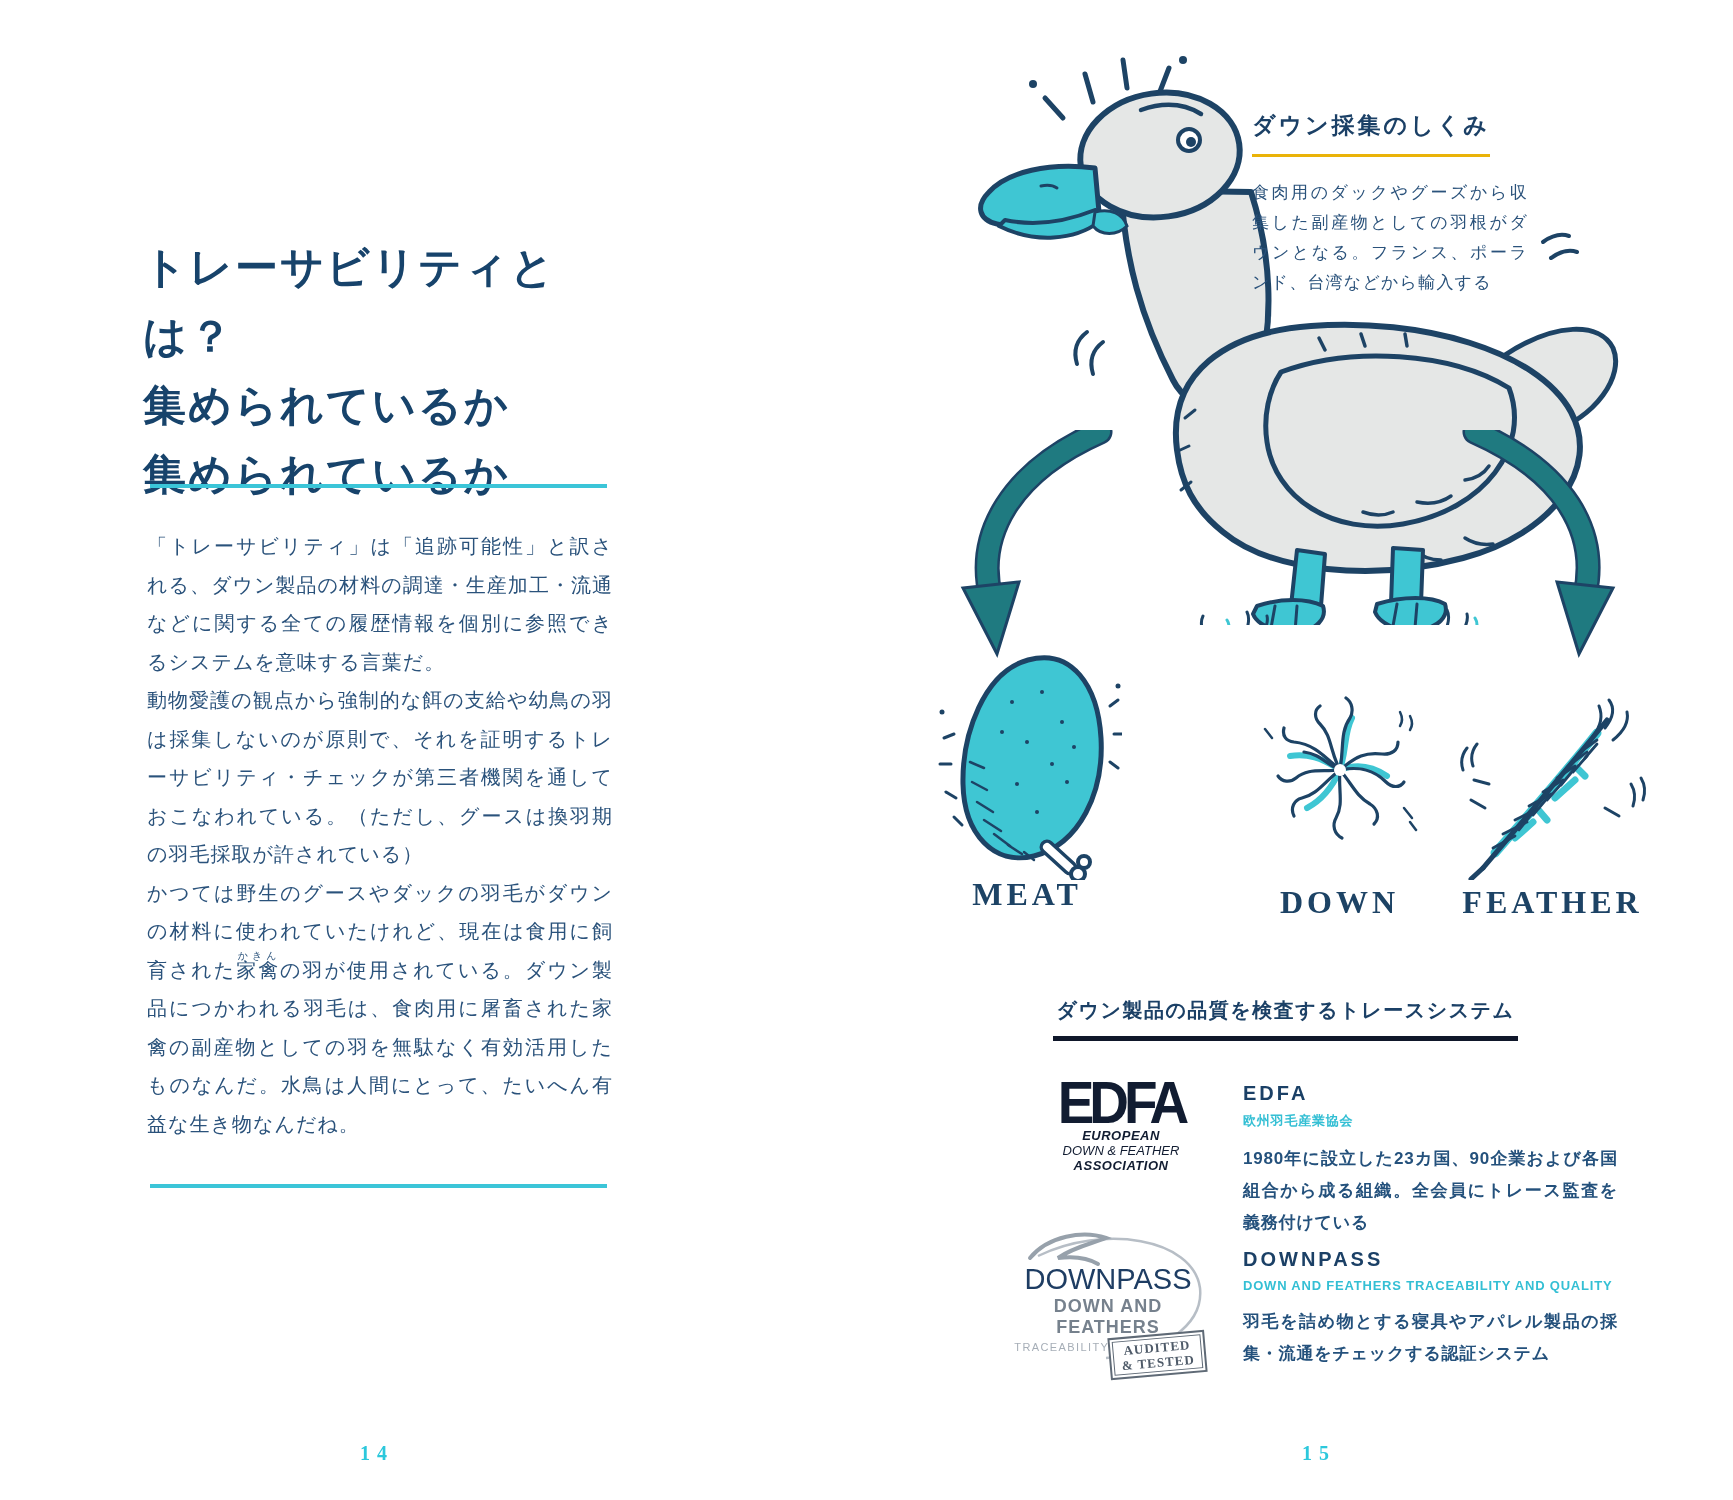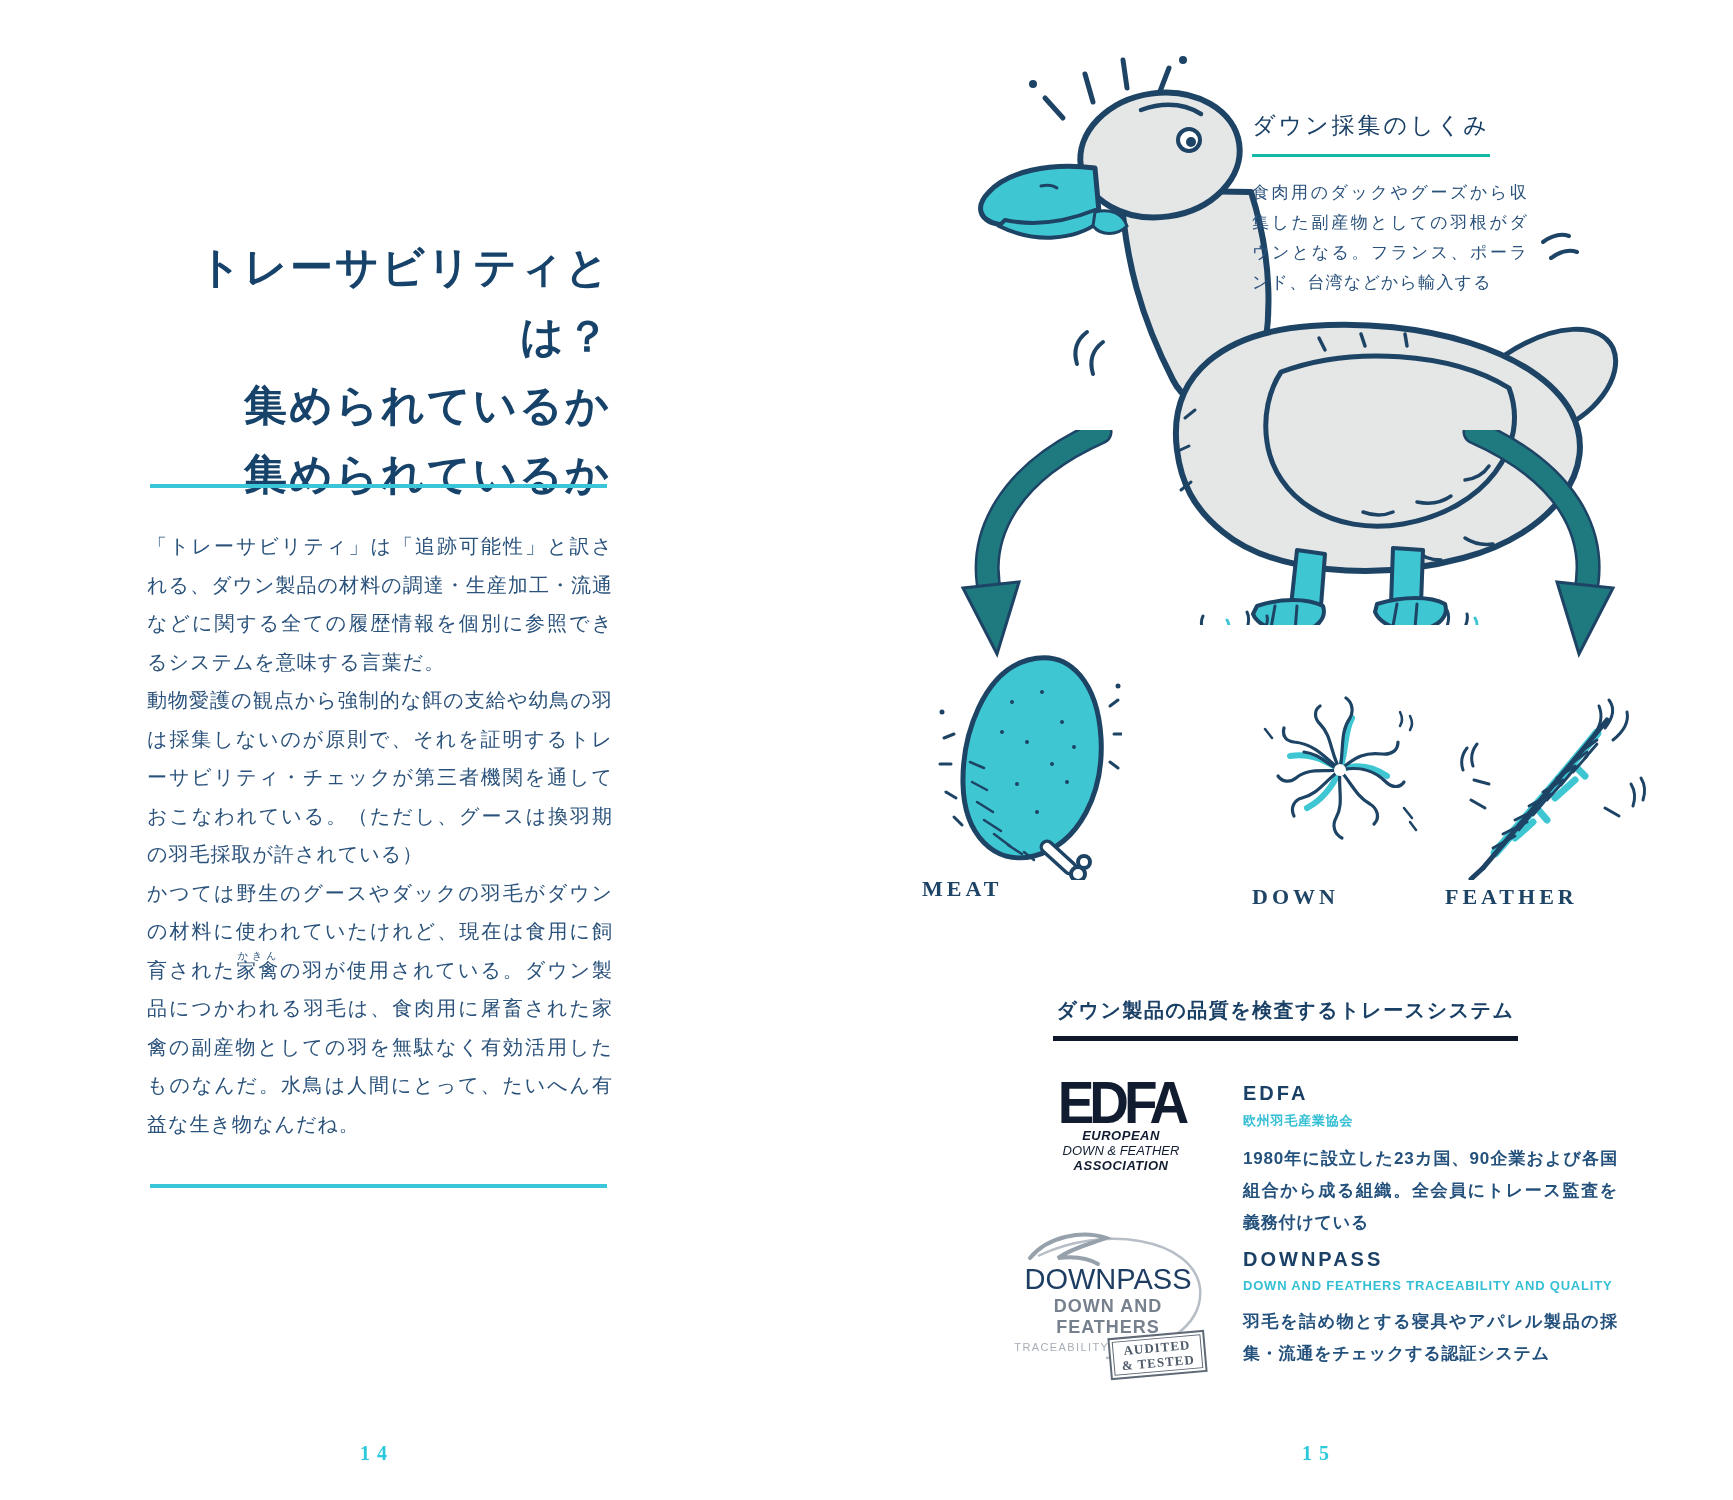--- a/index.html
+++ b/index.html
@@ -2,42 +2,42 @@
 <html><head>
 <meta charset="utf-8">
 <style>
   * { margin:0; padding:0; box-sizing:border-box; }
   html,body { width:1733px; height:1500px; background:#ffffff; overflow:hidden;
               font-family:"Liberation Sans","DejaVu Sans",sans-serif; }
   .abs { position:absolute; }
   #spread { position:relative; width:1733px; height:1500px; background:#ffffff; }
 
   
-  .main-title { left:143px; top:233px; width:468px; text-align:right;
+  .main-title { left:143px; top:233px; width:468px; text-align:left;
     font-size:43px; line-height:69px; font-weight:bold; color:#17436b; letter-spacing:2px; }
   .main-title span { display:block; }
   .rule { background:#3bc5d8; height:4px; width:457px; left:150px; }
   .rule-top { top:484px; } .rule-bottom { top:1184px; }
   .body-text { left:147px; top:527px; width:466px; color:#2a527b;
     font-size:20px; line-height:38.5px; letter-spacing:1px; text-align:justify; }
   .body-text .para { text-align:justify; }
   ruby rt { font-size:10px; letter-spacing:1px; color:#2a527b; }
   .pagenum { width:468px; text-align:center; top:1442px; color:#2cc8dc;
     font-family:"Liberation Serif","DejaVu Serif",serif; font-weight:bold;
     font-size:20px; letter-spacing:7px; }
   .pagenum-left { left:143px; } .pagenum-right { left:1085px; }
 
   
   .collection-heading { left:1252px; top:110px; display:inline-block;
-    font-size:23px; font-weight:normal; color:#1b4066; letter-spacing:3px;
-    border-bottom:3px solid #14b8a6; padding-bottom:13px; }
+    font-size:23px; font-weight:bold; color:#1b4066; letter-spacing:3px;
+    border-bottom:3px solid #eab308; padding-bottom:13px; }
   .collection-desc { left:1252px; top:178px; width:276px; color:#2a527b;
     font-size:17px; font-weight:normal; line-height:30px; letter-spacing:1.2px; text-align:justify; }
-  .item-label { text-align:left; font-family:"Liberation Serif","DejaVu Serif",serif;
-    font-weight:bold; font-size:22px; color:#1d4365; letter-spacing:4px; }
+  .item-label { text-align:center; font-family:"Liberation Serif","DejaVu Serif",serif;
+    font-weight:bold; font-size:32px; color:#1d4365; letter-spacing:4px; }
 
   
   .trace-heading { left:1053px; top:997px; width:465px; text-align:center;
     font-size:20px; font-weight:bold; color:#1b4066; letter-spacing:1.5px;
     border-bottom:5px solid #0f172a; padding-bottom:12px; }
 
   .edfa-logo { left:1048px; top:1076px; width:146px; text-align:center; color:#111c31; }
   .edfa-logo .big { font-size:55px; font-weight:900; letter-spacing:-5px; line-height:52px;
     transform:scaleY(1.08); display:block; }
   .edfa-logo .sub1,.edfa-logo .sub3 { font-size:13px; font-weight:bold; font-style:italic;

